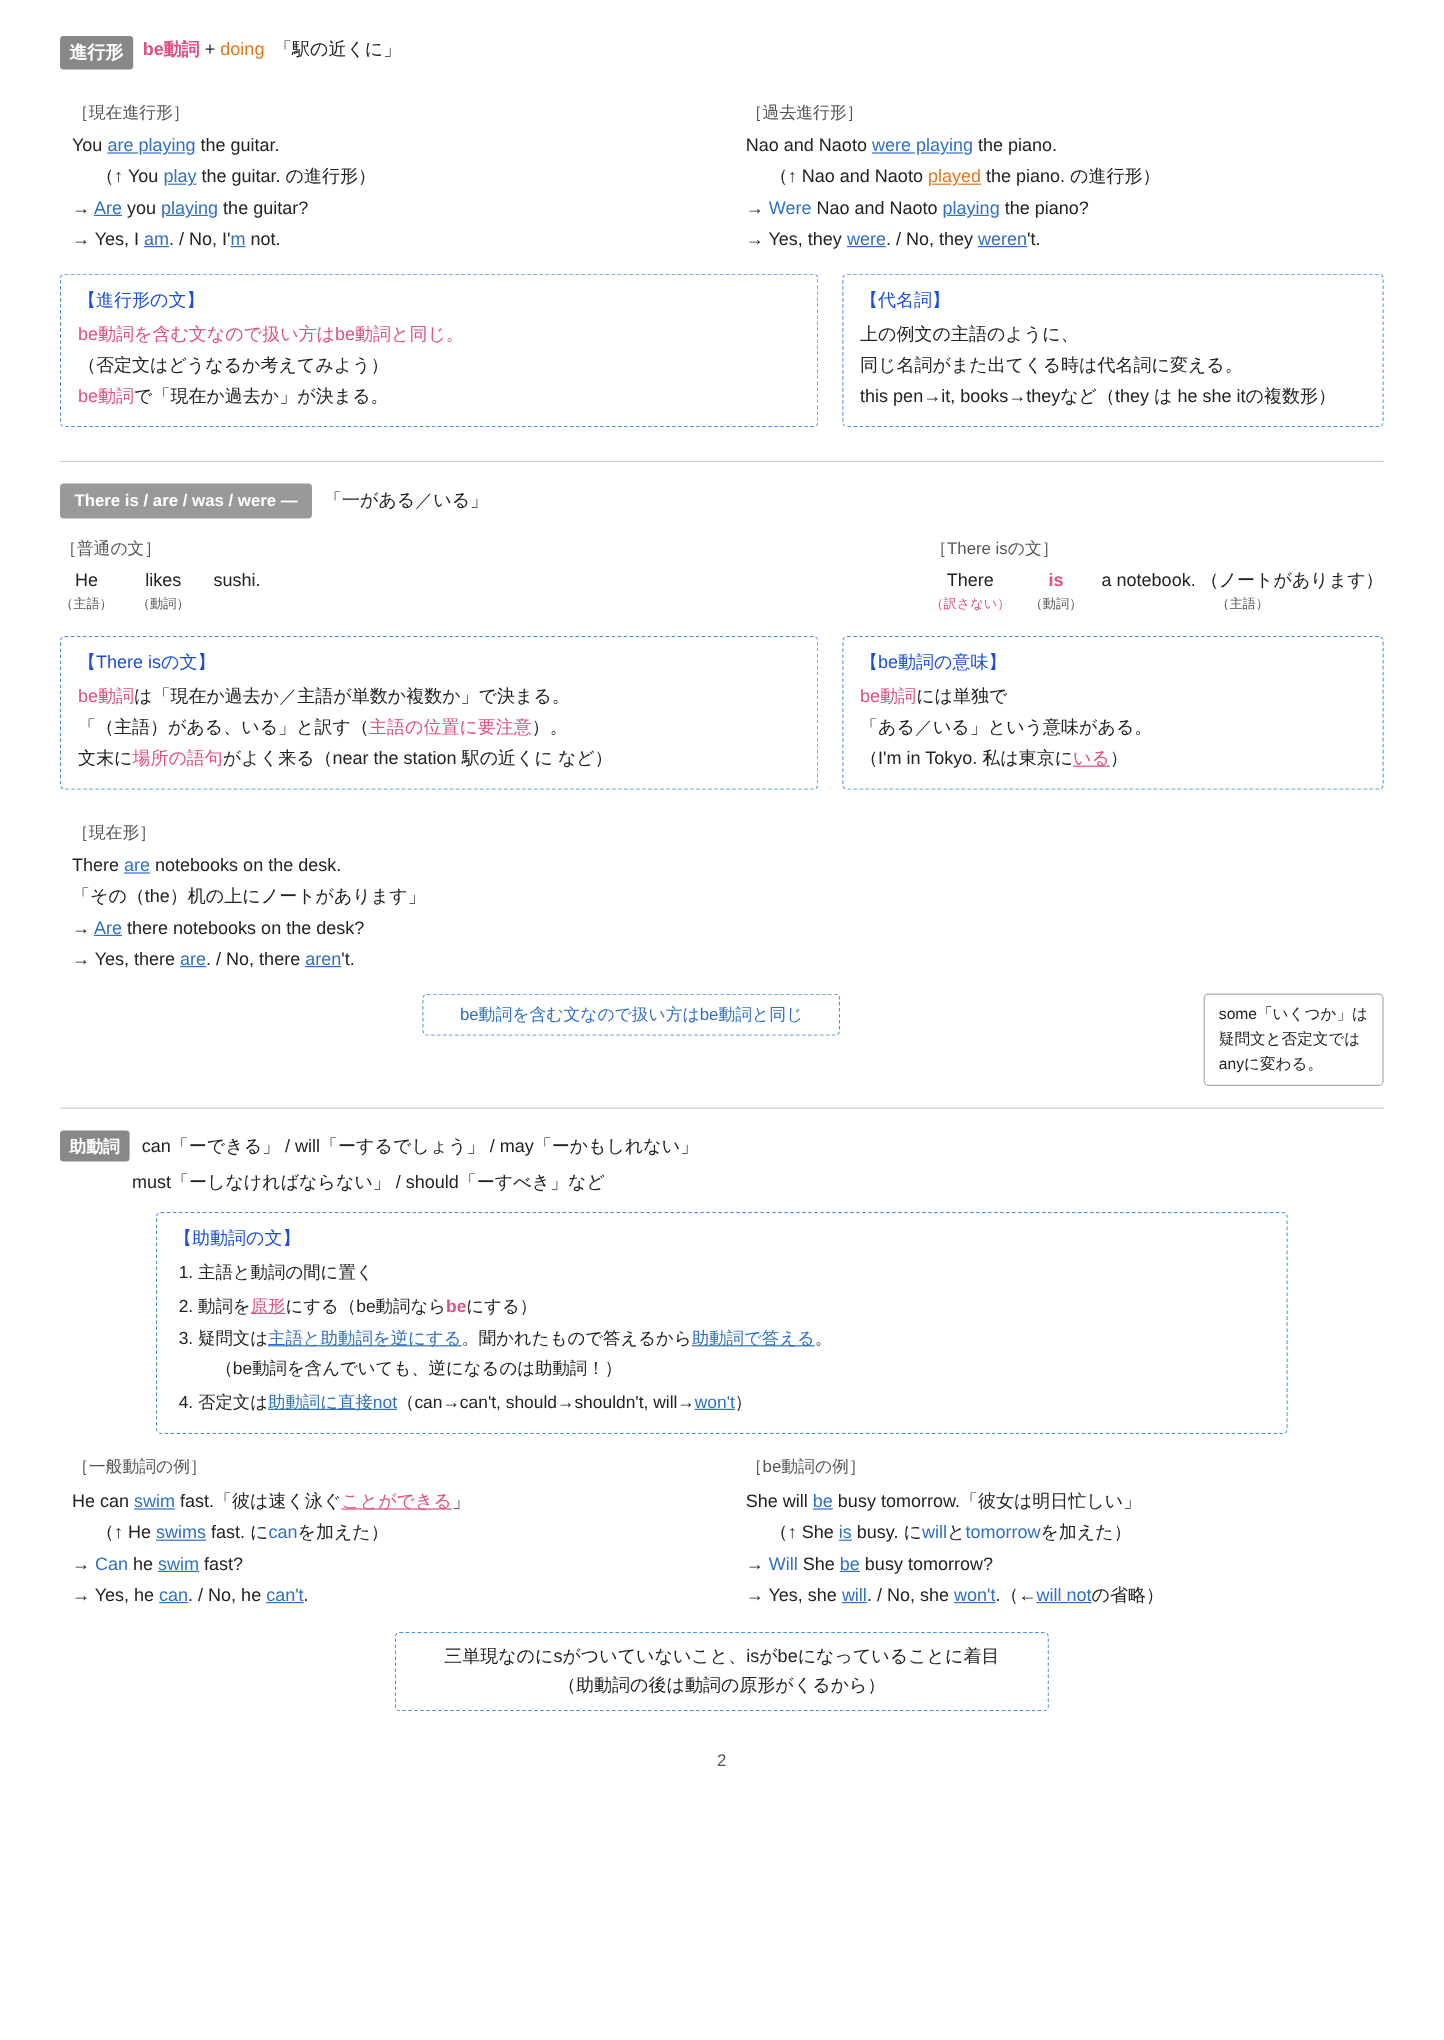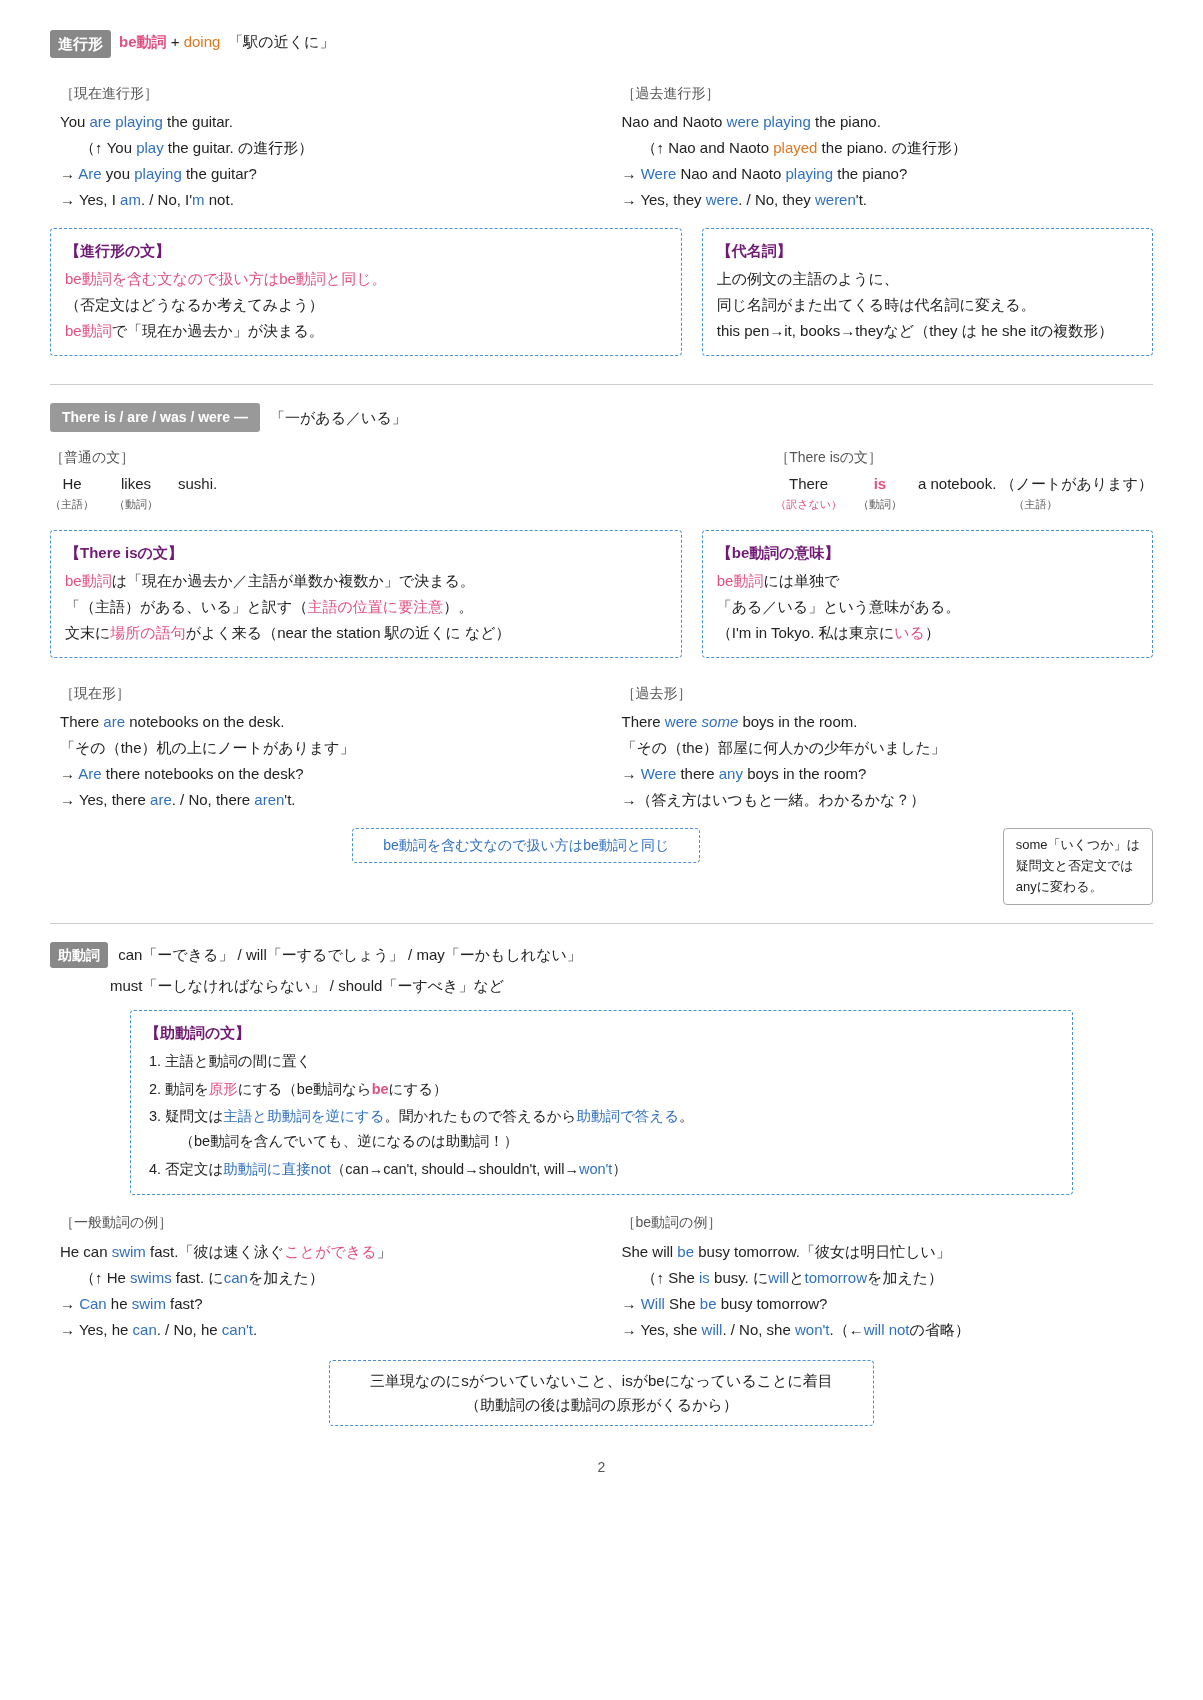--- a/index.html
+++ b/index.html
@@ -24,43 +24,43 @@
       background: #888;
       color: #fff;
       padding: 2px 8px;
       border-radius: 3px;
       font-size: 15px;
       font-weight: bold;
     }
     .pink { color: #e05080; }
     .blue { color: #3070c0; }
     .orange { color: #e07820; }
-    .underline { }
+    .underline { text-decoration: underline; }
     .bold { font-weight: bold; }
     .two-col {
       display: grid;
       grid-template-columns: 1fr 1fr;
       gap: 20px;
       margin-bottom: 14px;
     }
     .col { padding: 0 10px; }
     .bracket-label {
       color: #555;
       font-size: 14px;
       margin-bottom: 6px;
     }
     .box-dashed-blue {
       border: 1.5px dashed #4a90d9;
       border-radius: 4px;
       padding: 10px 14px;
       margin-bottom: 10px;
     }
     .box-dashed-blue-title {
-      color: #701a75;
-      font-weight: bold;
+      color: #1d4ed8;
+      font-weight: normal;
       margin-bottom: 4px;
       font-size: 15px;
     }
     .indent { padding-left: 20px; }
     .line { margin-bottom: 2px; }
     .separator { border-top: 1px solid #ccc; margin: 18px 0; }
     .there-is-heading {
       display: flex;
       align-items: center;
       gap: 10px;
@@ -239,27 +239,20 @@
     </div>
   </div>
 
   <div class="two-col">
     <div class="col">
       <div class="bracket-label">［現在形］</div>
       <div class="line">There <span class="blue underline">are</span> notebooks on the desk.</div>
       <div class="line">「その（the）机の上にノートがあります」</div>
       <div class="line">→ <span class="blue underline">Are</span> there notebooks on the desk?</div>
       <div class="line">→ Yes, there <span class="blue underline">are</span>. / No, there <span class="blue underline">aren</span>'t.</div>
-    </div>
-    <div class="col">
-      <div class="bracket-label">［過去形］</div>
-      <div class="line">There <span class="blue underline">were</span> <span class="blue underline" style="font-style:italic;">some</span> boys in the room.</div>
-      <div class="line">「その（the）部屋に何人かの少年がいました」</div>
-      <div class="line">→ <span class="blue">Were</span> there <span class="blue underline">any</span> boys in the room?</div>
-      <div class="line">→（答え方はいつもと一緒。わかるかな？）</div>
     </div>
   </div>
 
   <div style="display:flex; justify-content:space-between; align-items:flex-start; margin-top:12px;">
     <div style="flex:1; display:flex; justify-content:center;">
       <div class="center-box">be動詞を含む文なので扱い方はbe動詞と同じ</div>
     </div>
     <div class="some-any-note">
       some「いくつか」は<br>疑問文と否定文では<br>anyに変わる。
     </div>

